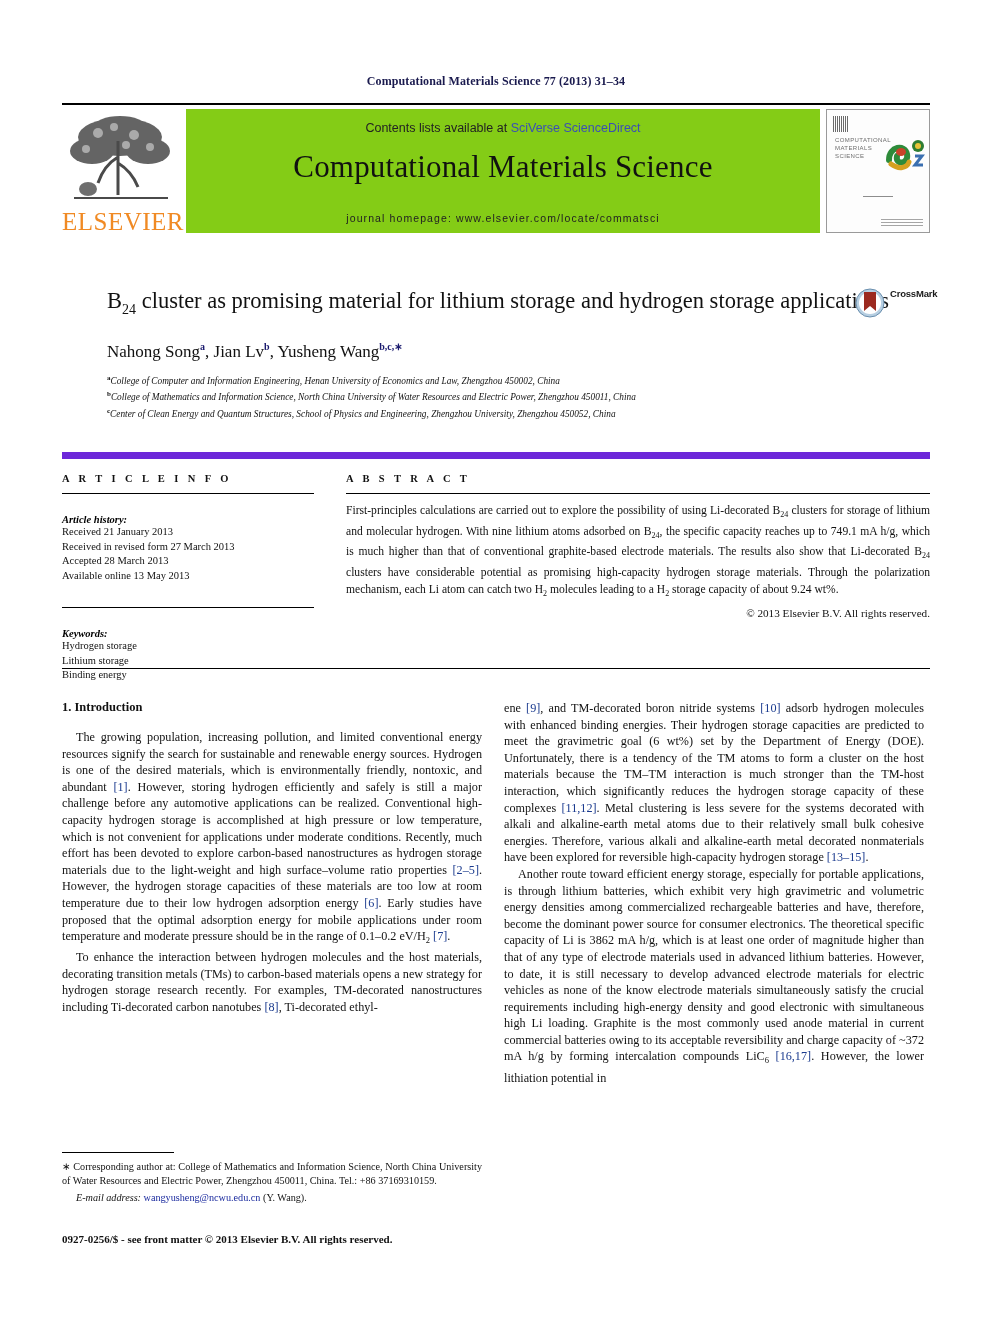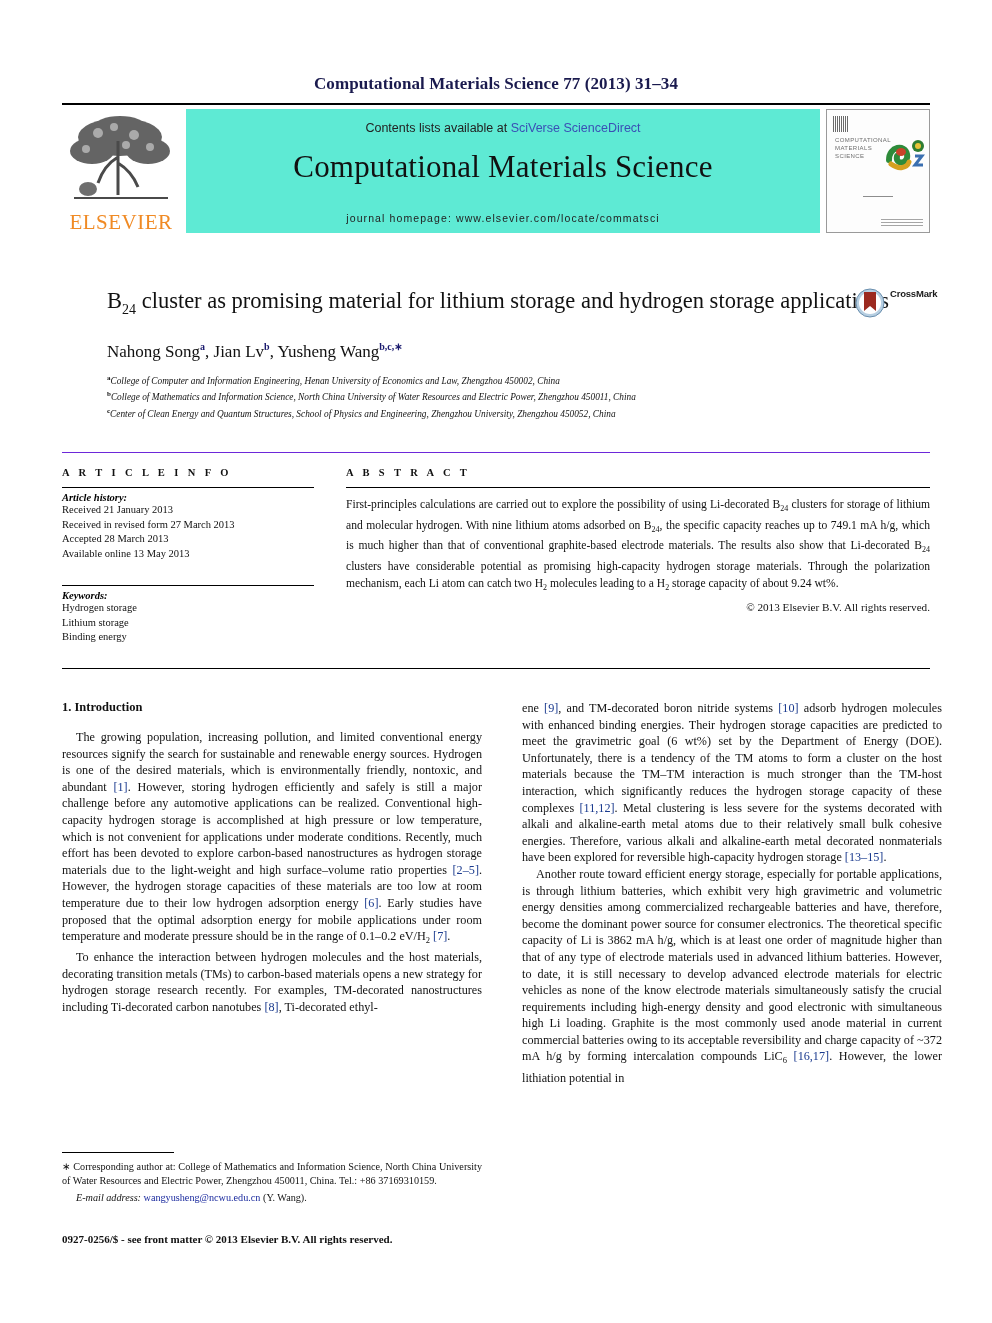--- a/index.html
+++ b/index.html
@@ -22,21 +22,21 @@
 
   
   .running-head {
     position: absolute;
     top: 74px;
     left: 0;
     width: 992px;
     text-align: center;
     font-family: "Liberation Serif", serif;
     font-weight: bold;
-    font-size: 17px;
+    font-size: 12px;
     color: #1a1a4e;
     letter-spacing: .1px;
   }
 
   
   .masthead {
     position: absolute;
     top: 103px;
     left: 62px;
     width: 868px;
@@ -61,27 +61,27 @@
   }
   .tree-svg { position:absolute; top:2px; left:6px; }
   .elsevier-word {
     position: absolute;
     bottom: 0px;
     left: 0;
     width: 118px;
     text-align: center;
     color: #f08a24;
     font-family: "Liberation Serif", serif;
-    font-size: 21px;
+    font-size: 25px;
     letter-spacing: .5px;
     line-height: 22px;
   }
   .journal-band {
     flex: 1 1 auto;
-    background: #5eead4;
+    background: #84cc16;
     position: relative;
     margin-left: 6px;
     margin-right: 6px;
   }
   .contents-line {
     position: absolute;
     top: 12px;
     left: 0;
     width: 100%;
     text-align: center;
@@ -204,41 +204,41 @@
     margin-left: 5px;
     letter-spacing: -.2px;
   }
 
   
   .info-abstract {
     position: absolute;
     top: 452px;
     left: 62px;
     width: 868px;
-    border-top: 1px solid #6d28d9;
+    border-top: 7px solid #6d28d9;
     padding-top: 14px;
   }
   .ia-cols { display: flex; }
   .col-info { width: 252px; flex: 0 0 252px; }
   .col-abs  { flex: 1 1 auto; margin-left: 32px; }
 
   .sec-head {
     font-family: "Liberation Serif", serif;
     font-weight: bold;
     font-size: 10.5px;
     letter-spacing: 3.4px;
     color: #111;
   }
   .rule { border-top: 1px solid #000; margin-top: 9px; }
   .info-sub {
     font-family: "Liberation Serif", serif;
     font-style: italic;
     font-weight: bold;
     font-size: 10.5px;
-    margin-top: 4px;
+    margin-top: 20px;
   }
   .info-line {
     font-family: "Liberation Serif", serif;
     font-size: 10.5px;
     line-height: 14.5px;
     color: #111;
   }
   .kw-block { margin-top: 24px; }
   .abstract-body {
     font-family: "Liberation Serif", serif;
@@ -265,21 +265,21 @@
     width: 868px;
     border-top: 1px solid #000;
   }
   .body-cols {
     position: absolute;
     top: 700px;
     left: 62px;
     width: 868px;
     height: 560px;
     display: flex;
-    gap: 40px;
+    gap: 22px;
   }
   .bcol { width: 420px; flex: 0 0 420px; }
   h2.sec-num {
     font-family: "Liberation Serif", serif;
     font-size: 12.5px;
     font-weight: bold;
     margin: 0 0 14px 0;
     color: #111;
   }
   p.body-p {

